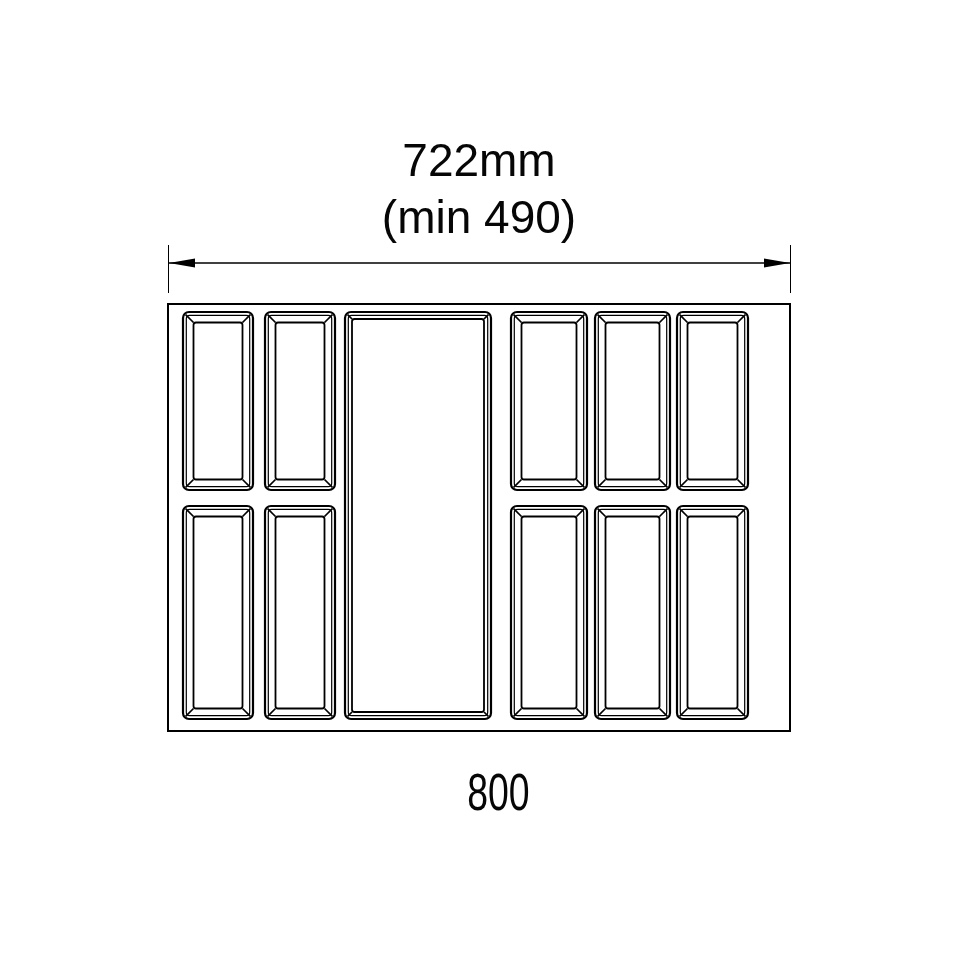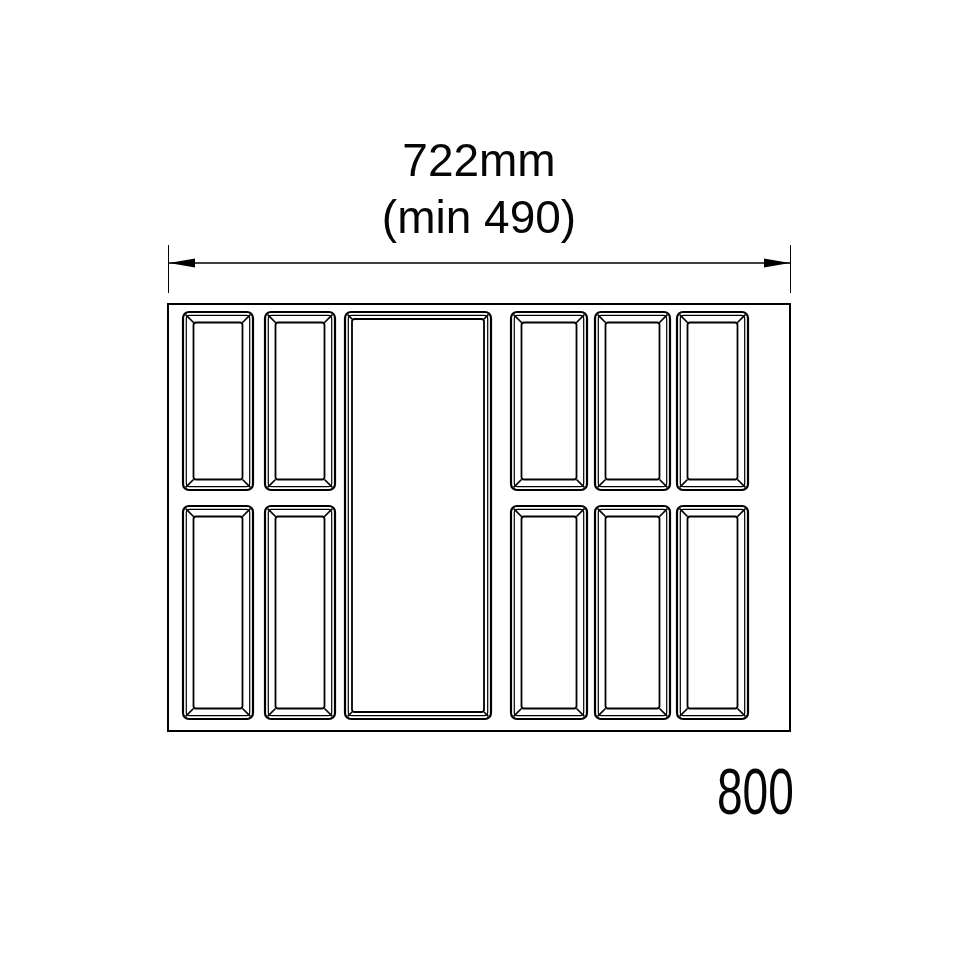--- a/index.html
+++ b/index.html
@@ -26,22 +26,22 @@
     line-height: 57px;
     font-weight: 400;
     color: #060606;
     white-space: nowrap;
   }
   .bottom-label {
     position: absolute;
     left: 187px;
     top: 752px;
     width: 622px;
-    text-align: right;
-    font-size: 64px;
+    text-align: center;
+    font-size: 52px;
     line-height: 80px;
     font-weight: 400;
     color: #060606;
     white-space: nowrap;
   }
   .bottom-label .squeeze {
     display: inline-block;
     transform: scaleX(0.72);
     transform-origin: 50% 50%;
   }

